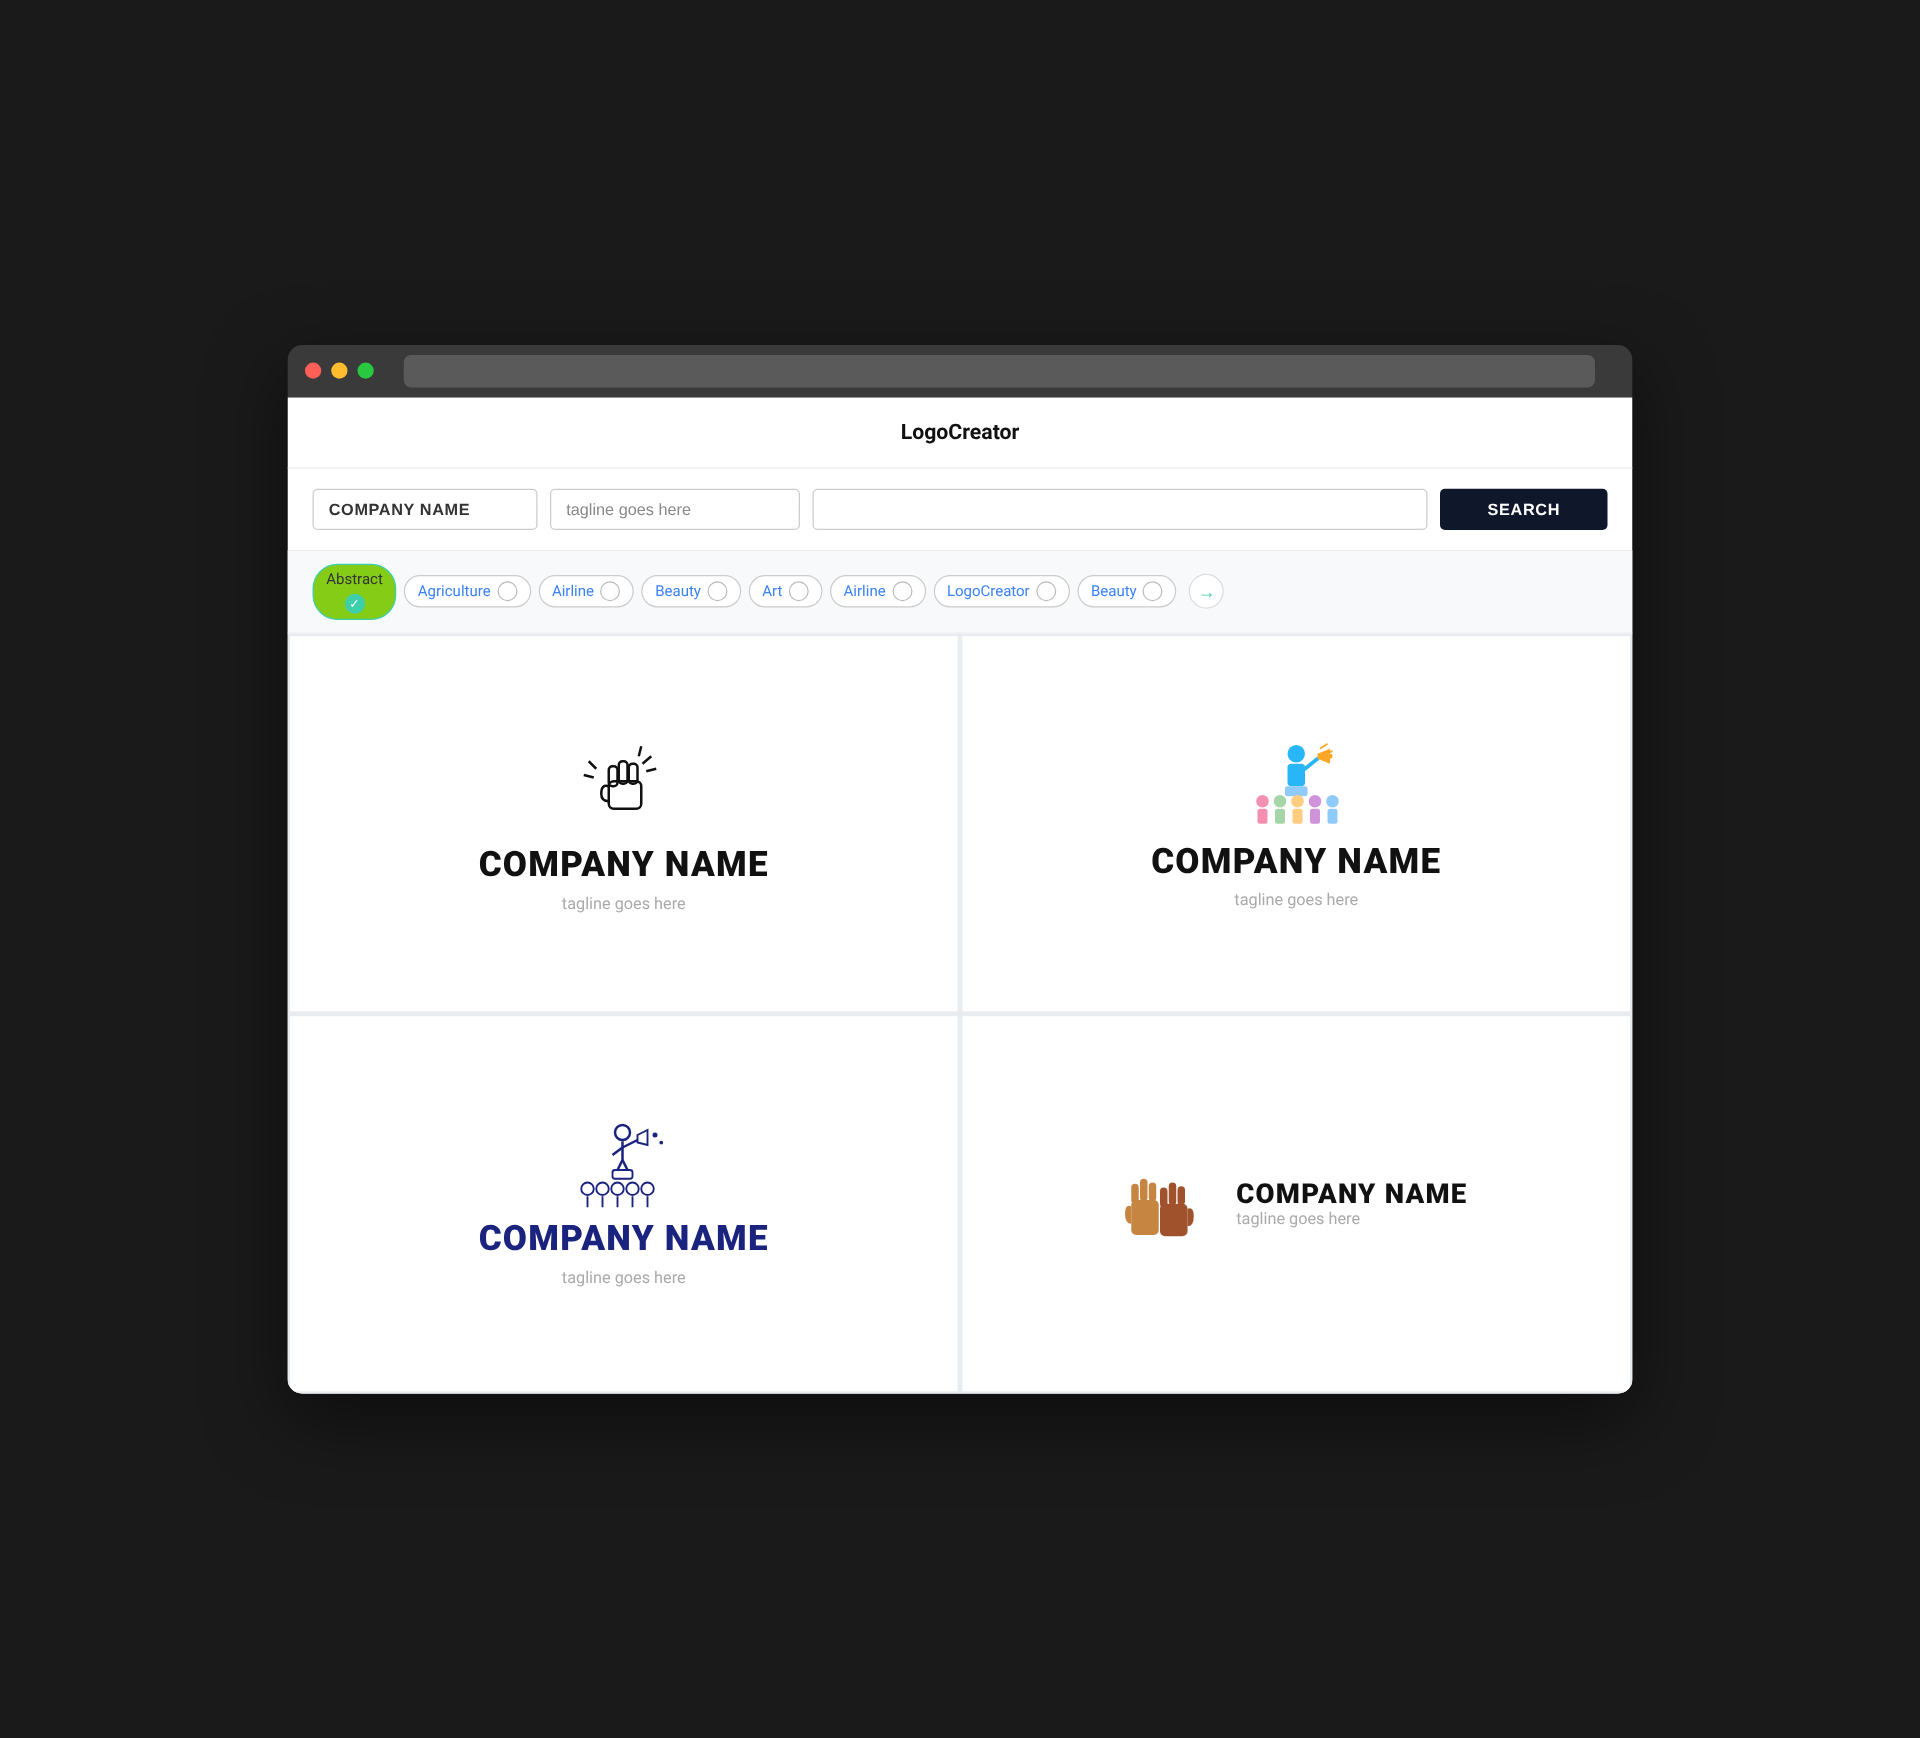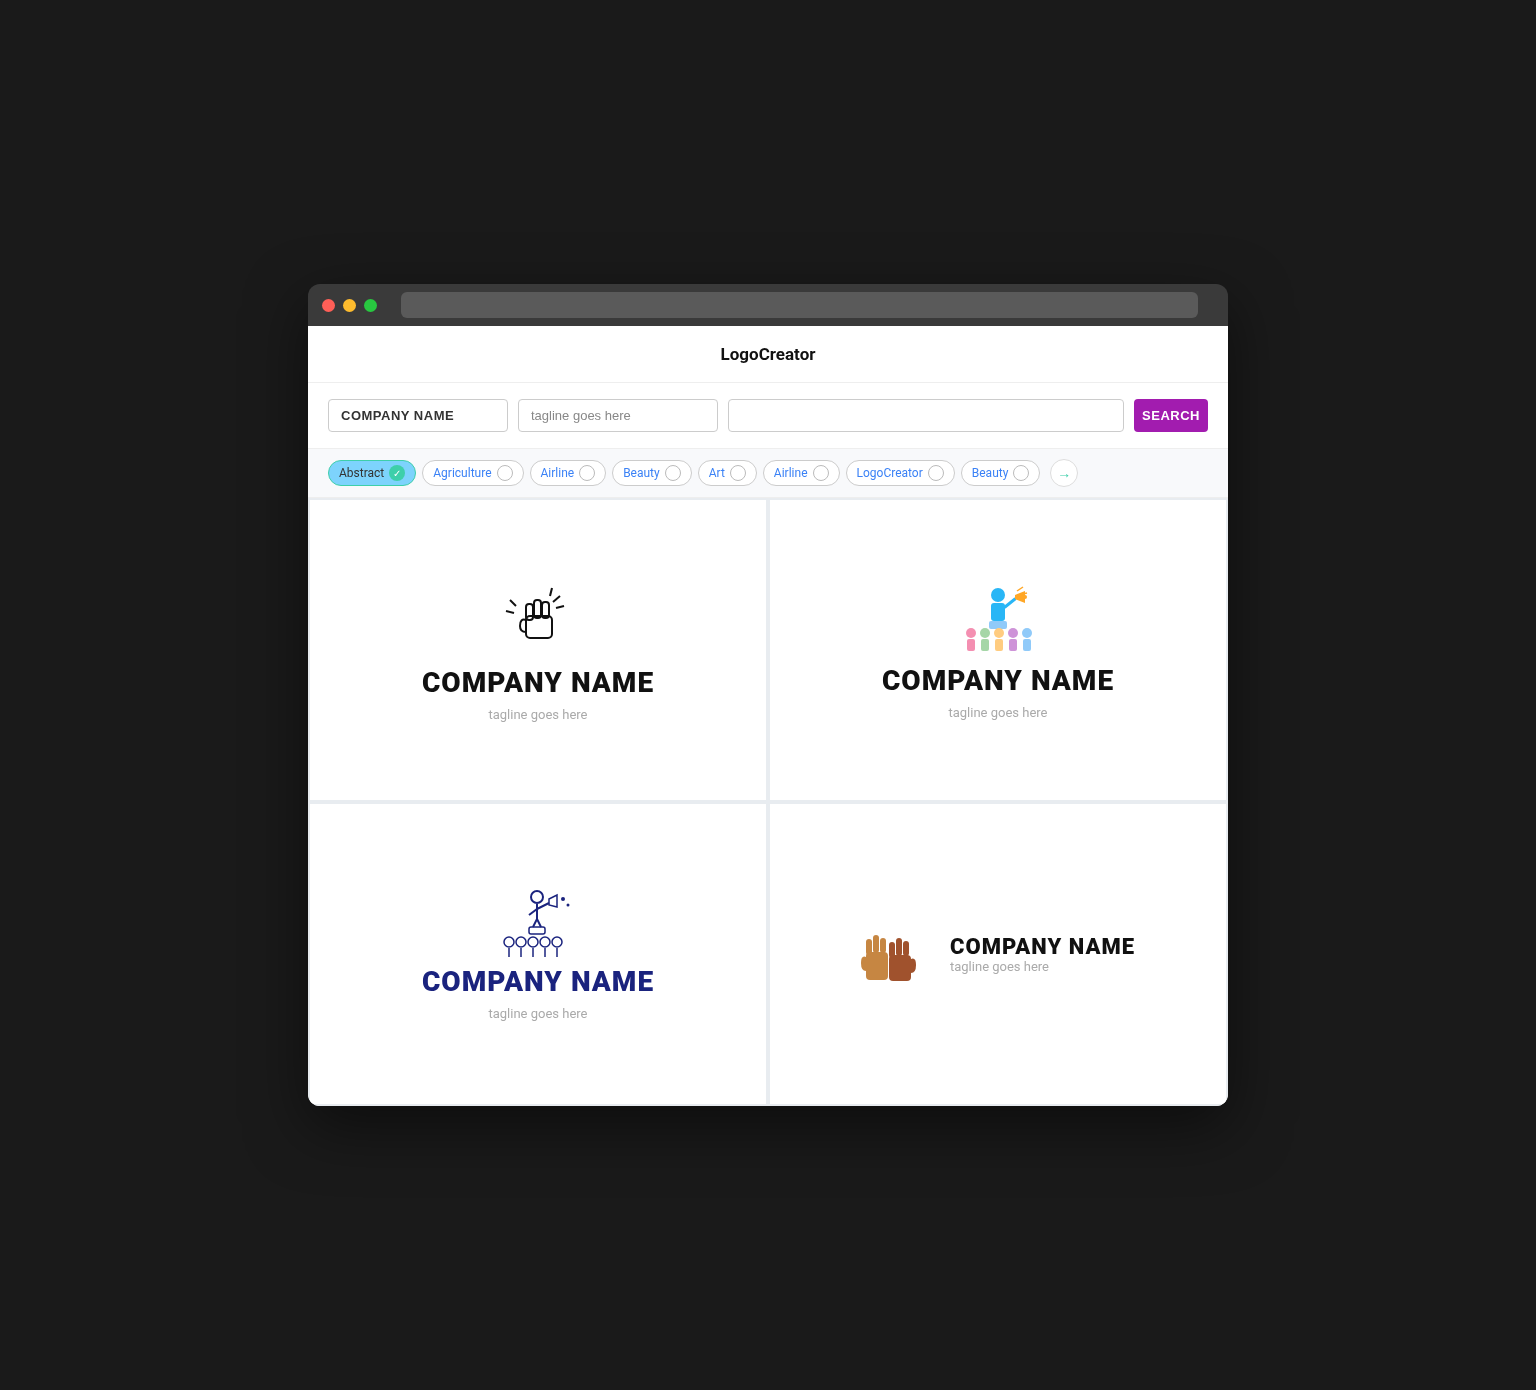--- a/index.html
+++ b/index.html
@@ -5,21 +5,21 @@
     * { box-sizing: border-box; margin: 0; padding: 0; }
     body {
       background: #1a1a1a;
       display: flex;
       align-items: center;
       justify-content: center;
       min-height: 100vh;
       font-family: -apple-system, BlinkMacSystemFont, 'Segoe UI', Roboto, sans-serif;
     }
     .browser-window {
-      width: 920px;
+      width: 1076px;
       border-radius: 12px;
       overflow: hidden;
       box-shadow: 0 20px 60px rgba(0,0,0,0.5);
     }
     .browser-titlebar {
       background: #3a3a3a;
       height: 42px;
       display: flex;
       align-items: center;
       padding: 0 14px;
@@ -64,25 +64,25 @@
       border-radius: 4px;
       padding: 8px 12px;
       font-size: 13px;
       outline: none;
       color: #333;
     }
     .search-input.company { width: 180px; font-weight: 600; letter-spacing: 0.5px; }
     .search-input.tagline { width: 200px; color: #888; }
     .search-input.keyword { flex: 1; }
     .search-button {
-      background: #a21caf;
+      background: #0f172a;
       color: #fff;
       border: none;
       border-radius: 4px;
-      padding: 9px 8px;
+      padding: 9px 38px;
       font-size: 13px;
       font-weight: 700;
       letter-spacing: 0.5px;
       cursor: pointer;
     }
     .category-bar {
       display: flex;
       align-items: center;
       padding: 10px 20px;
       gap: 6px;
@@ -99,21 +99,22 @@
       padding: 4px 10px;
       font-size: 12px;
       color: #3b82f6;
       background: #fff;
       cursor: pointer;
       white-space: nowrap;
     }
     .category-chip.active {
       border-color: #3ecfaa;
       color: #333;
-      background: #7dd3fc;
+      background: #84cc16;
+      flex-direction: column;
     }
     .category-chip .check-icon {
       width: 16px;
       height: 16px;
       border-radius: 50%;
       display: flex;
       align-items: center;
       justify-content: center;
       font-size: 10px;
     }

